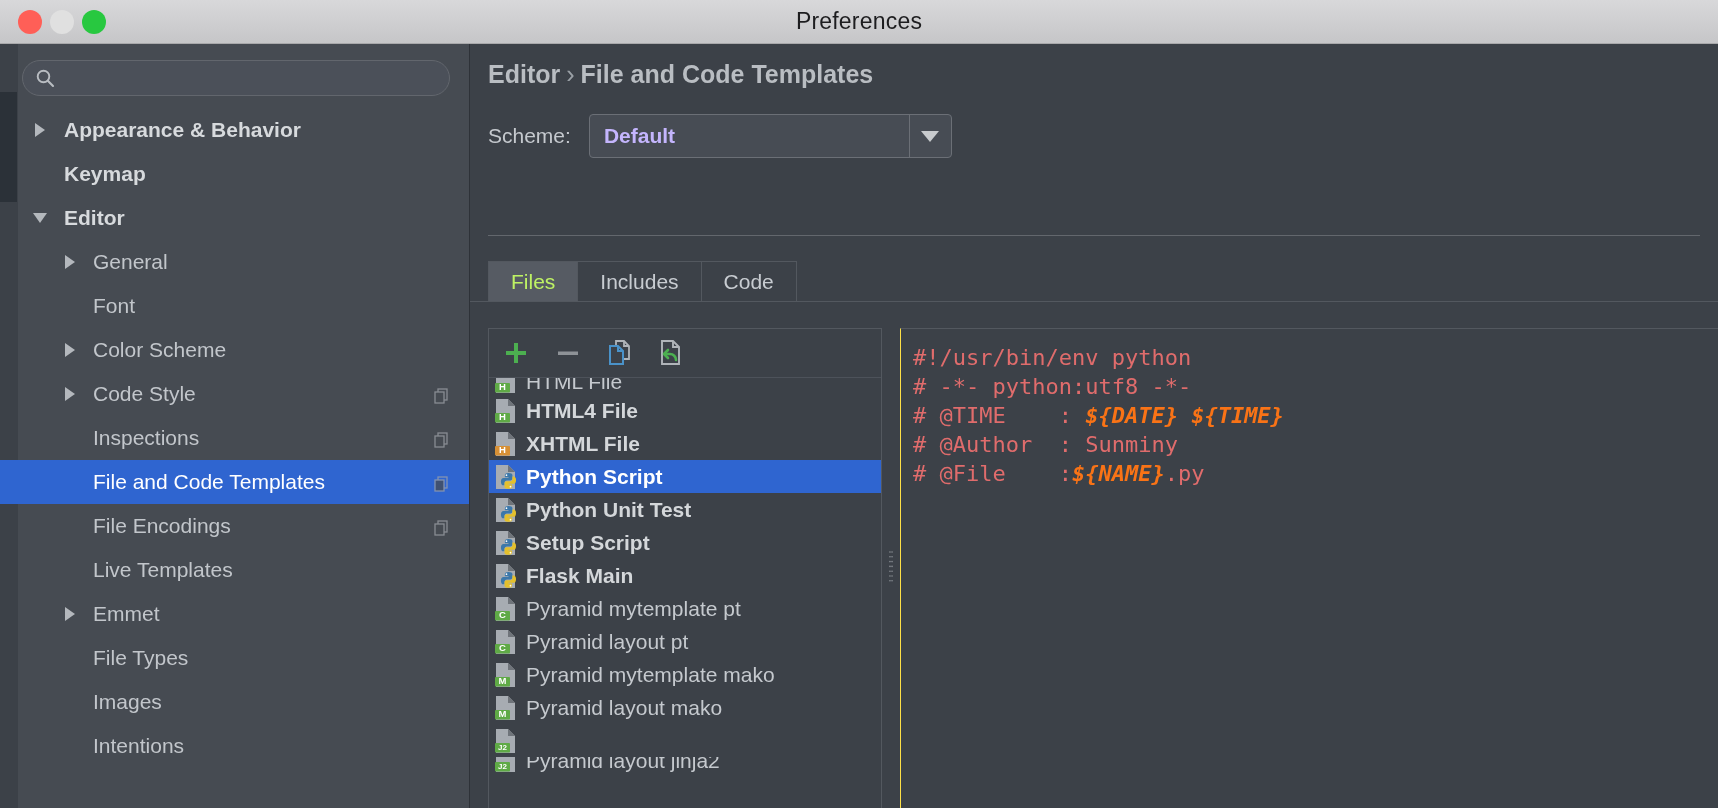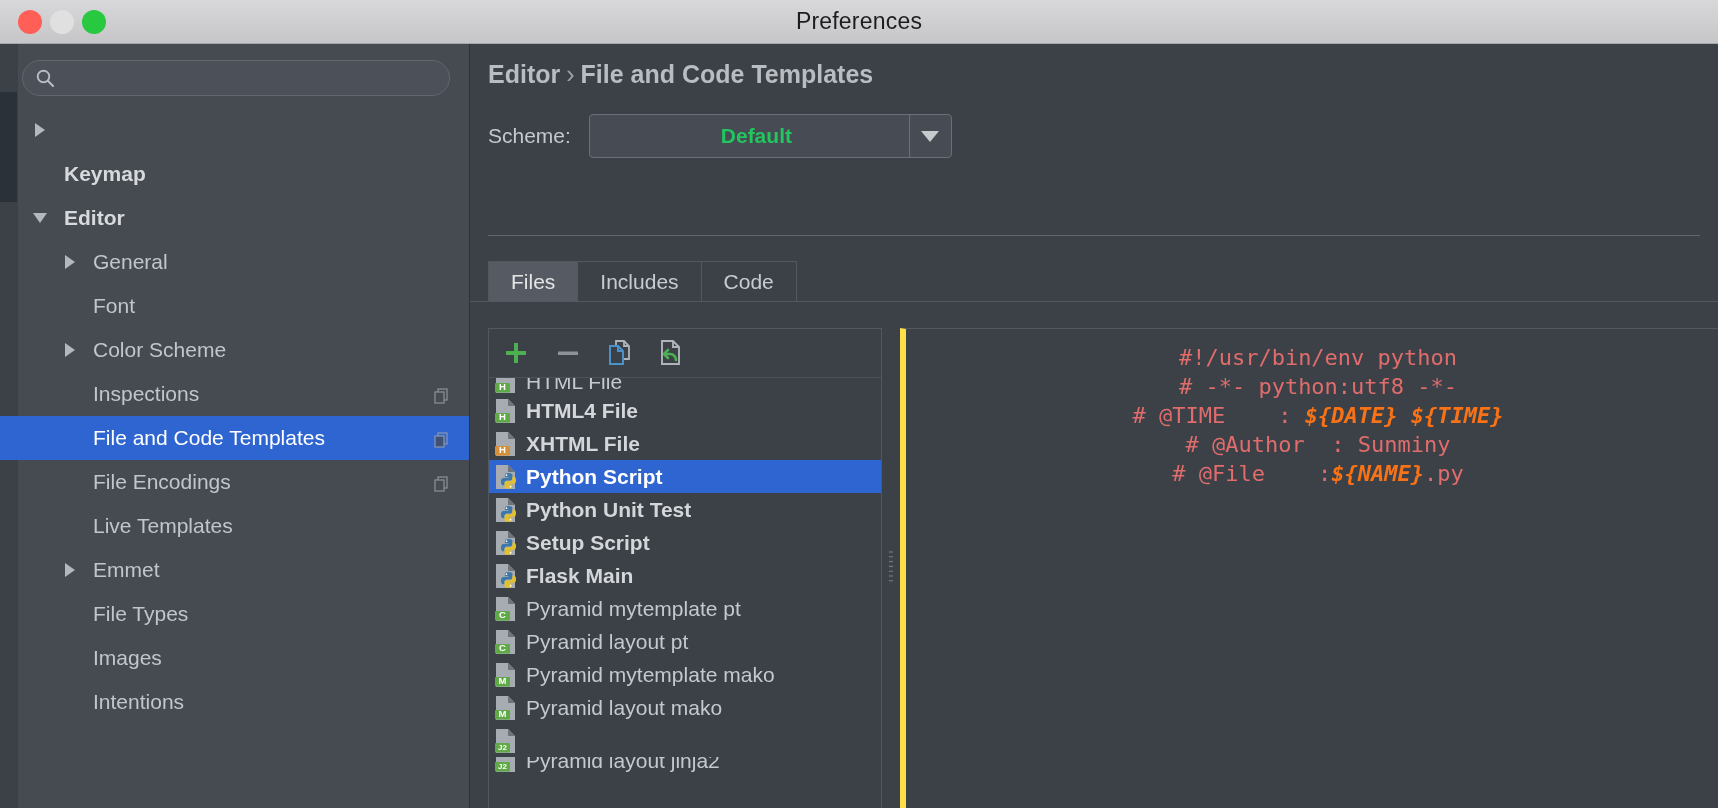--- a/index.html
+++ b/index.html
@@ -145,21 +145,21 @@
     margin-left: 18px;
     width: 363px; height: 44px;
     background: #474c54;
     border: 1px solid #6b6f76;
     border-radius: 4px;
     display: flex; align-items: center;
   }
   #scheme-value {
     flex: 1;
     padding-left: 14px;
-    font-size: 21px; font-weight: bold; color: #22c55e; text-align: center;
+    font-size: 21px; font-weight: bold; color: #c4b5fd;
   }
   #scheme-arrow {
     width: 42px; height: 42px;
     border-left: 1px solid #6b6f76;
     display: flex; align-items: center; justify-content: center;
   }
   .tri-down-lg {
     width: 0; height: 0;
     border-top: 11px solid #c7cacd;
     border-left: 9px solid transparent;
@@ -182,21 +182,21 @@
     height: 41px;
     padding: 0 22px;
     display: flex; align-items: center;
     font-size: 21px; color: #c8ccd1;
     background: #3c4148;
     border: 1px solid #53585f;
     border-right: none;
     white-space: nowrap;
   }
   .tab:last-child { border-right: 1px solid #53585f; }
-  .tab.active { background: #565b63; color: #e5e5e5; }
+  .tab.active { background: #565b63; color: #bef264; }
   #tab-underline {
     position: absolute; left: 0; top: 257px;
     width: 1248px; height: 1px;
     background: #53585f;
   }
 
   
   #lower {
     position: absolute; left: 0; top: 258px;
     width: 1248px; height: 506px;
@@ -247,24 +247,23 @@
     display: flex; align-items: center; justify-content: center;
   }
   #grip { width: 4px; height: 46px; }
 
   
   #editor {
     position: absolute; left: 430px; top: 26px;
     width: 818px; height: 480px;
     background: #3c4148;
     border-top: 1px solid #53585f;
-    border-left: 6px solid #fde047;
+    border-left: 1px solid #fde047;
     padding: 14px 0 0 12px;
     overflow: hidden;
-    text-align: center;
   }
   .code-line {
     font-family: "DejaVu Sans Mono", monospace;
     font-size: 22px;
     line-height: 29px;
     color: #e06c6c;
     white-space: pre;
   }
   .code-var {
     color: #f97316;
@@ -301,20 +300,21 @@
           </svg>
         </span>
         <input id="search-input" type="text" value="" placeholder="" style="">
       </div>
 
       <div id="tree">
           <div class="tree-row d0 bold">
             <span class="tree-arrow">
               <span class="tri-right"></span>
             </span>
+            <span class="tree-label">Appearance &amp; Behavior</span>
           </div>
           <div class="tree-row d0 bold">
             <span class="tree-label">Keymap</span>
           </div>
           <div class="tree-row d0 bold">
             <span class="tree-arrow">
               <span class="tri-down"></span>
             </span>
             <span class="tree-label">Editor</span>
           </div>
@@ -325,20 +325,30 @@
             <span class="tree-label">General</span>
           </div>
           <div class="tree-row d1">
             <span class="tree-label">Font</span>
           </div>
           <div class="tree-row d1">
             <span class="tree-arrow">
               <span class="tri-right"></span>
             </span>
             <span class="tree-label">Color Scheme</span>
+          </div>
+          <div class="tree-row d1">
+            <span class="tree-arrow">
+              <span class="tri-right"></span>
+            </span>
+            <span class="tree-label">Code Style</span>
+            <span class="copy-badge"><svg width="17" height="17" viewBox="0 0 17 17">
+                <rect x="5" y="1.5" width="9" height="11" fill="none" stroke="#9ea2a8" stroke-width="1.3"></rect>
+                <rect x="2" y="4.5" width="9" height="11" fill="#464b52" stroke="#9ea2a8" stroke-width="1.3"></rect>
+              </svg></span>
           </div>
           <div class="tree-row d1">
             <span class="tree-label">Inspections</span>
             <span class="copy-badge"><svg width="17" height="17" viewBox="0 0 17 17">
                 <rect x="5" y="1.5" width="9" height="11" fill="none" stroke="#9ea2a8" stroke-width="1.3"></rect>
                 <rect x="2" y="4.5" width="9" height="11" fill="#464b52" stroke="#9ea2a8" stroke-width="1.3"></rect>
               </svg></span>
           </div>
           <div class="tree-row d1 selected">
             <span class="tree-label">File and Code Templates</span>

